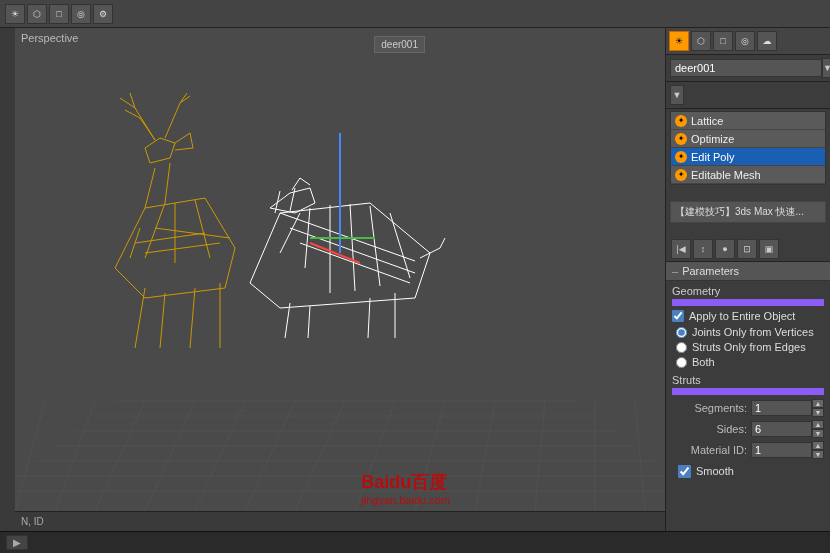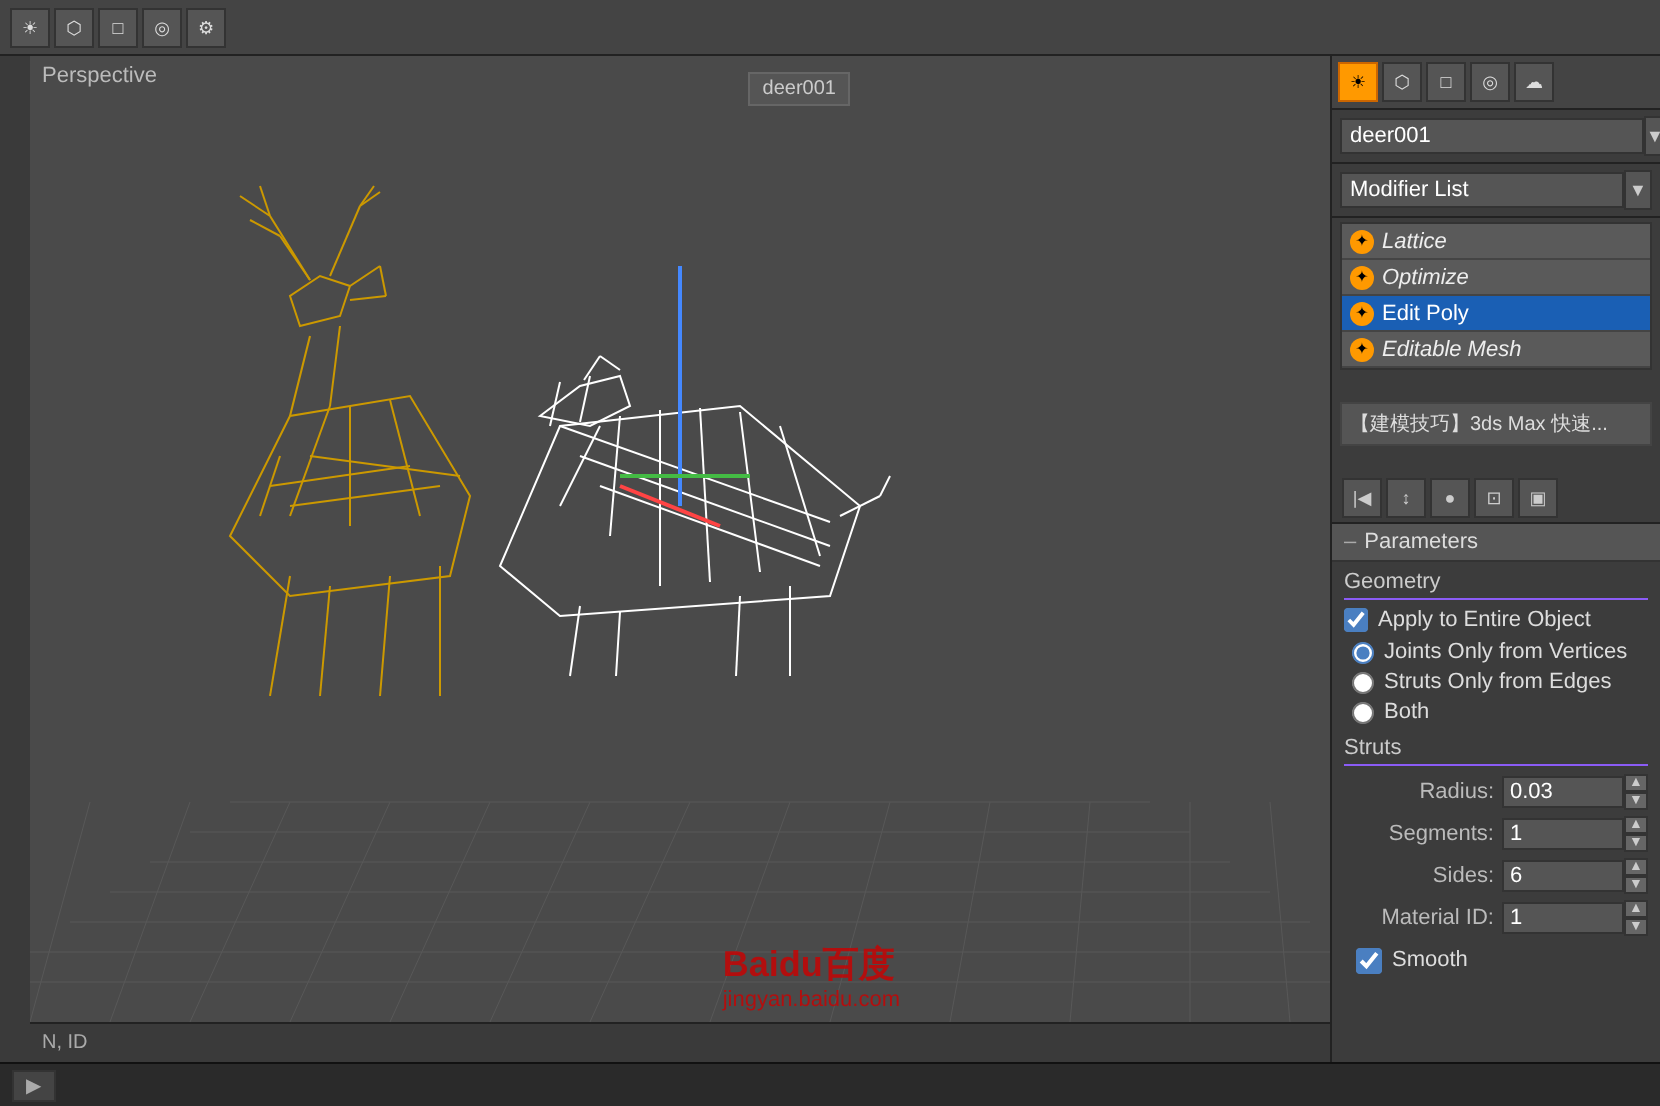--- a/index.html
+++ b/index.html
@@ -218,21 +218,20 @@
       border-radius: 50%;
       margin-right: 4px;
       flex-shrink: 0;
       display: flex; align-items: center; justify-content: center;
       font-size: 8px;
     }
     .modifier-dot.yellow { background: #f90; }
     .modifier-item-label {
       color: #eee;
       font-size: 11px;
-      font-style: italic;
     }
     .modifier-item.active .modifier-item-label { color: #fff; font-style: normal; }
 
     
     .panel-banner {
       background: #555;
       margin: 14px 4px;
       padding: 3px 4px;
       color: #ddd;
       font-size: 10px;
@@ -282,21 +281,21 @@
 
     .section-body {
       padding: 4px 6px;
       background: #3c3c3c;
     }
 
     .subsection-title {
       color: #ccc;
       font-size: 11px;
       margin-bottom: 4px;
-      border-bottom: 1px solid #8b5cf6;
+      border-bottom: 7px solid #8b5cf6;
       padding-bottom: 2px;
     }
 
     
     .checkbox-row {
       display: flex;
       align-items: center;
       margin-bottom: 4px;
     }
     .checkbox-row input[type="checkbox"] {
@@ -542,21 +541,20 @@
       <div class="panel-icon">◎</div>
       <div class="panel-icon">☁</div>
     </div>
 
     <div class="object-name-row">
       <input class="object-name-input" type="text" value="deer001" style="">
       <div class="object-name-arrow">▼</div>
     </div>
 
     <div class="modifier-list-row">
-      <div class="modifier-list-select">Modifier List</div>
       <div class="modifier-list-arrow">▼</div>
     </div>
 
     <div class="modifier-stack">
       <div class="modifier-item">
         <div class="modifier-dot yellow">✦</div>
         <span class="modifier-item-label">Lattice</span>
       </div>
       <div class="modifier-item">
         <div class="modifier-dot yellow">✦</div>
@@ -609,28 +607,20 @@
         </div>
 
         <div class="radio-row">
           <input type="radio" id="both" name="lattice-type" style="">
           <label for="both">Both</label>
         </div>
 
         <div class="struts-section">
           <div class="subsection-title">Struts</div>
 
-          <div class="struts-row">
-            <span class="struts-label">Radius:</span>
-            <input class="struts-input" type="text" value="0.03" style="">
-            <div class="struts-spinner">
-              <div class="struts-spinner-btn">▲</div>
-              <div class="struts-spinner-btn">▼</div>
-            </div>
-          </div>
 
           <div class="struts-row">
             <span class="struts-label">Segments:</span>
             <input class="struts-input" type="text" value="1" style="">
             <div class="struts-spinner">
               <div class="struts-spinner-btn">▲</div>
               <div class="struts-spinner-btn">▼</div>
             </div>
           </div>
 

